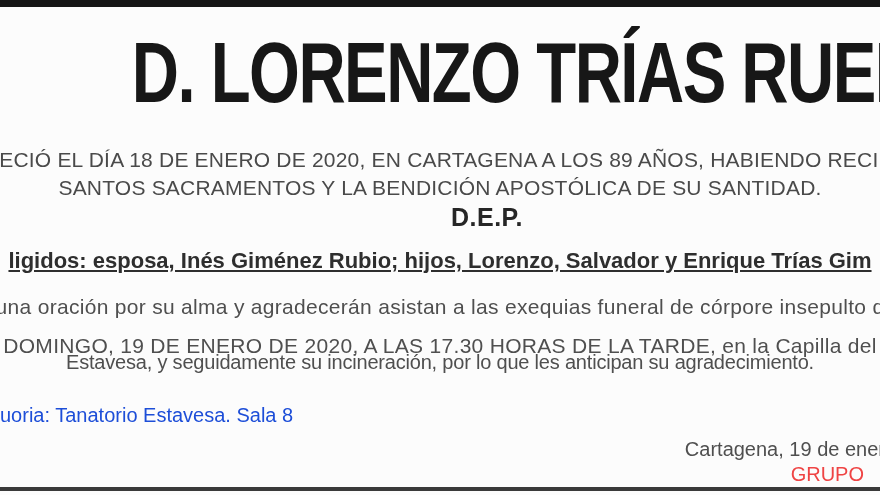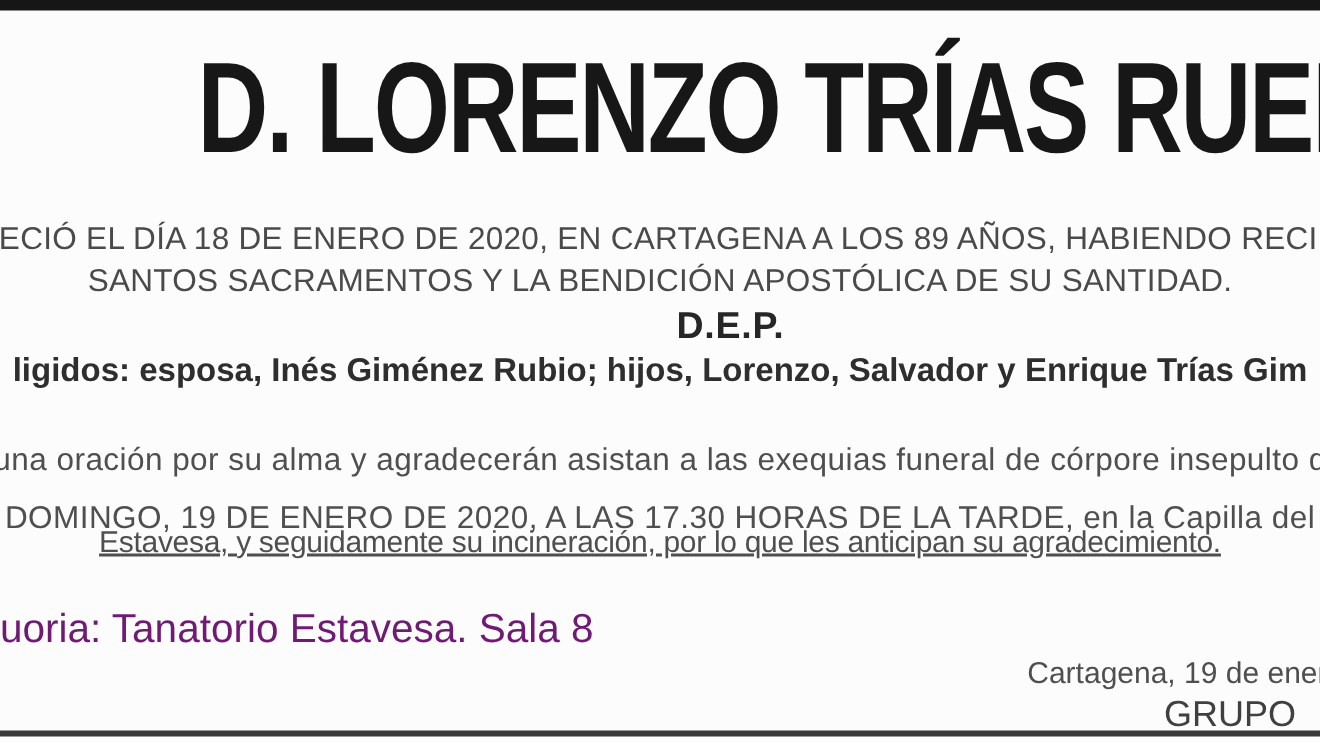--- a/index.html
+++ b/index.html
@@ -82,66 +82,66 @@
   }
   .bodytx-fit {
     font-size: 20px;
     color: #4f4f4f;
     letter-spacing: -0.2px;
   }
   .mortuary {
     position: absolute;
     top: 404px;
     left: 0;
-    font-size: 27px;
-    color: #701a75;
+    font-size: 20px;
+    color: #1d4ed8;
     white-space: nowrap;
   }
   .dateline {
     position: absolute;
     top: 438px;
     right: -5px;
     font-size: 20px;
     color: #4f4f4f;
     white-space: nowrap;
   }
   .publisher {
     position: absolute;
     top: 463px;
     right: 16px;
-    font-size: 24px;
-    color: #404040;
+    font-size: 20px;
+    color: #ef4444;
     white-space: nowrap;
   }
 </style>
 </head>
 <body>
 
 <div class="canvas">
 
   <div class="bar-top"></div>
 
   <div class="title-row">
     <span class="title-text">D. LORENZO TRÍAS RUEDA</span>
   </div>
 
   <div class="clipline caps" style="top:148px;">LECIÓ EL DÍA 18 DE ENERO DE 2020, EN CARTAGENA A LOS 89 AÑOS, HABIENDO RECIB</div>
 
   <div class="centerline caps" style="top:176px;">SANTOS SACRAMENTOS Y LA BENDICIÓN APOSTÓLICA DE SU SANTIDAD.</div>
 
   <div class="centerline dep" style="top:203px;">D.E.P.</div>
 
-  <div class="clipline fambold" style="top:234px;">ligidos: esposa, Inés Giménez Rubio; hijos, Lorenzo, Salvador y Enrique Trías Gim</div>
+  <div class="clipline fambold" style="top:248px;text-decoration:underline;">ligidos: esposa, Inés Giménez Rubio; hijos, Lorenzo, Salvador y Enrique Trías Gim</div>
 
 
   <div class="clipline bodytx" style="top:295px;">una oración por su alma y agradecerán asistan a las exequias funeral de córpore insepulto q</div>
 
   <div class="clipline bodytx" style="top:334px;">DOMINGO, 19 DE ENERO DE 2020, A LAS 17.30 HORAS DE LA TARDE, en la Capilla del</div>
 
-  <div class="centerline bodytx-fit" style="top:351px;text-decoration:underline;">Estavesa, y seguidamente su incineración, por lo que les anticipan su agradecimiento.</div>
+  <div class="centerline bodytx-fit" style="top:351px;">Estavesa, y seguidamente su incineración, por lo que les anticipan su agradecimiento.</div>
 
   <div class="mortuary">uoria: Tanatorio Estavesa. Sala 8</div>
 
   <div class="dateline">Cartagena, 19 de ener</div>
 
   <div class="publisher">GRUPO</div>
 
   <div class="bar-bottom"></div>
 
 </div>

